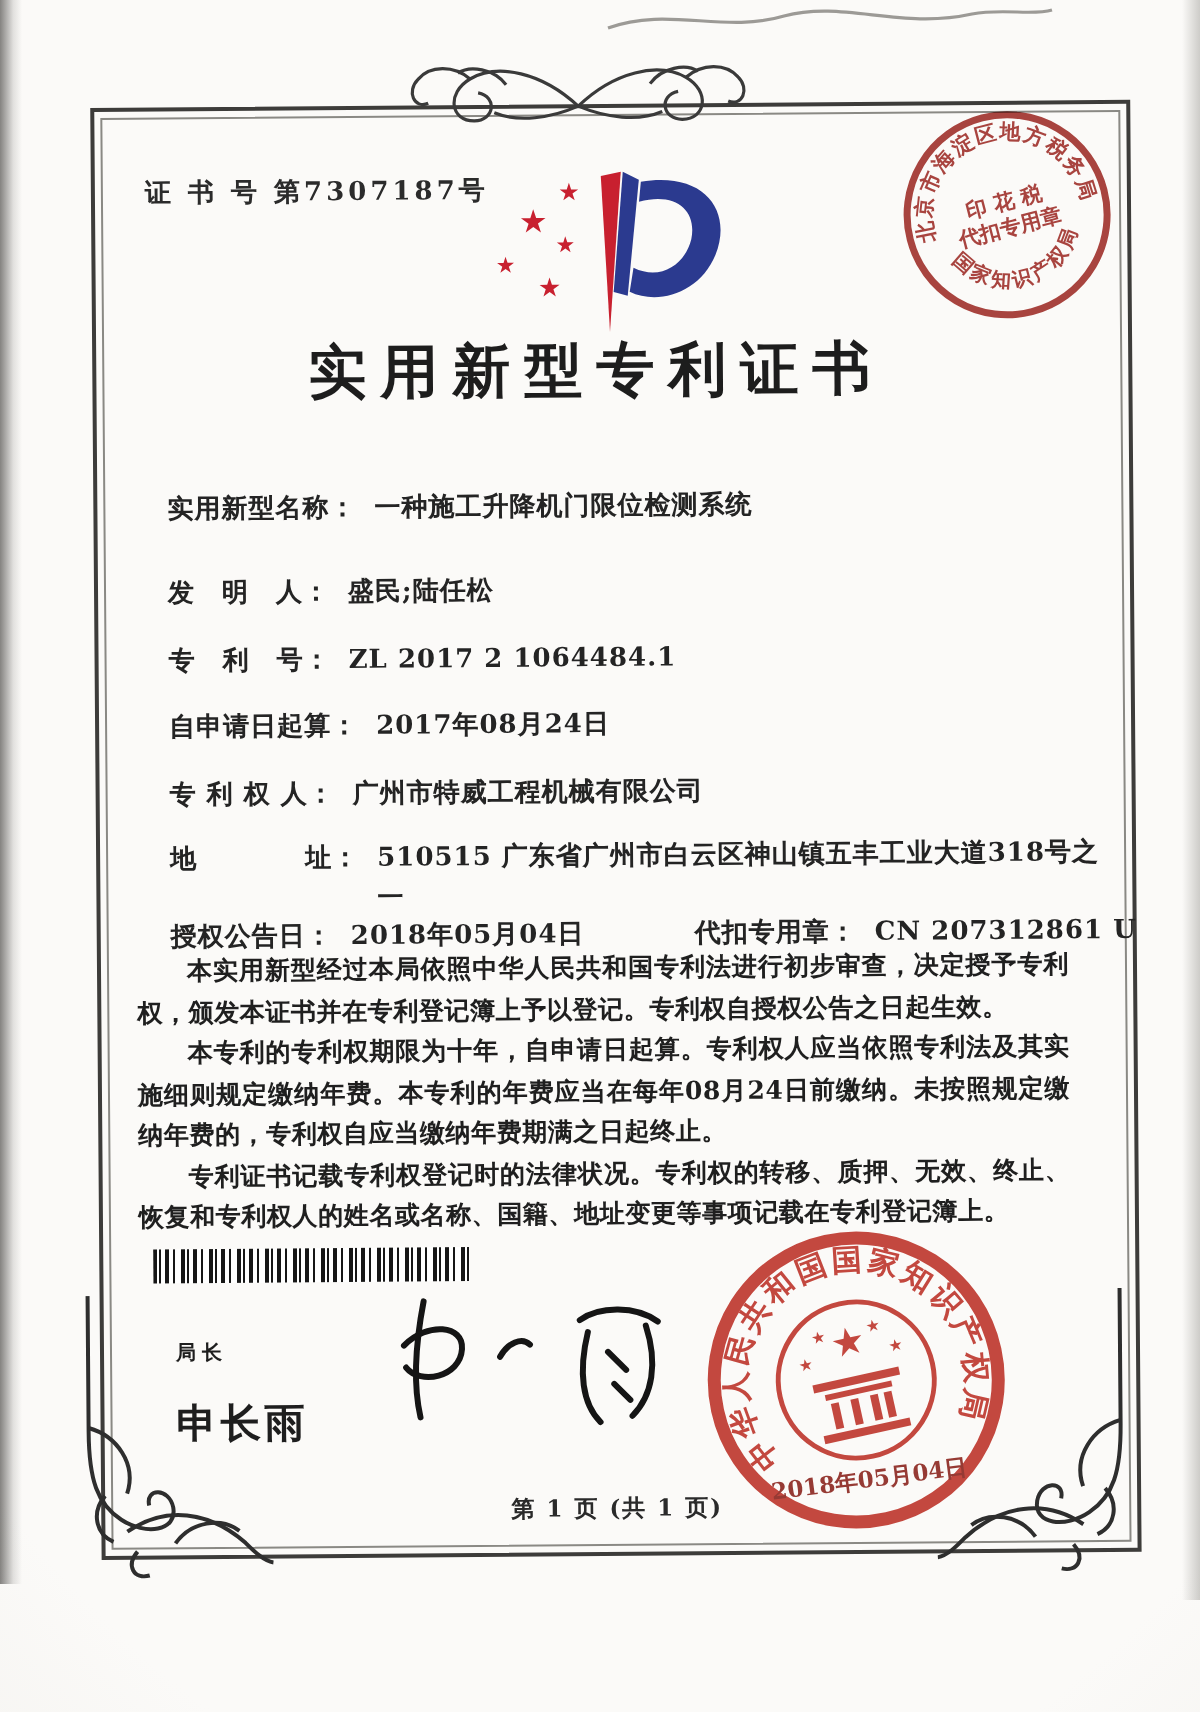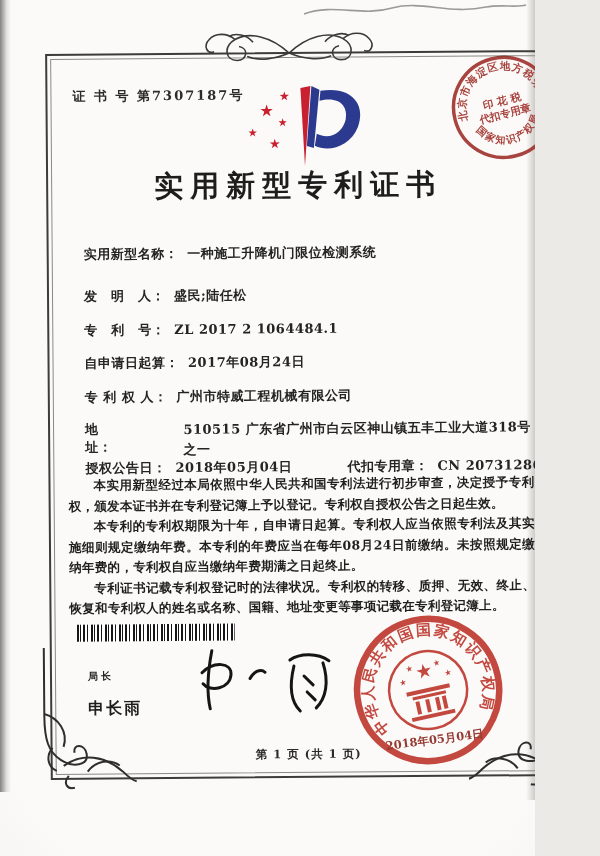--- a/index.html
+++ b/index.html
@@ -1,19 +1,19 @@
 <!DOCTYPE html>
 <html><head>
 <meta charset="utf-8">
 <style>
   html,body{margin:0;padding:0;}
   body{width:600px;height:856px;overflow:hidden;
        font-family:"DejaVu Serif", serif;
        background:#eceae6;}
-  #page{position:relative;width:535px;height:856px;
+  #page{position:relative;width:600px;height:856px;
         background:radial-gradient(130% 120% at 52% 42%, #fbfaf8 55%, #eae8e3 92%, #dddbd5 100%);
         overflow:hidden;}
   .shadow-left{position:absolute;left:0;top:0;width:11px;height:792px;
         background:linear-gradient(90deg, rgba(35,33,30,.55), rgba(35,33,30,.12) 60%, rgba(35,33,30,0));}
   .shadow-right{position:absolute;right:0;top:0;width:9px;height:800px;
         background:linear-gradient(270deg, rgba(120,118,112,.35), rgba(120,118,112,0));}
   #cert-tilt{position:absolute;inset:0;transform:rotate(-0.45deg);transform-origin:300px 420px;}
   .frame{position:absolute;left:48px;top:52px;width:516px;height:722px;
          border:2.5px solid #3d3c3a;}
   .frame-inner{position:absolute;inset:3px;border:1px solid #8a8984;}
@@ -26,21 +26,21 @@
   .row-addr{white-space:normal;display:flex;}
   .row-addr .fvalue{width:372px;line-height:1.55;}
   .row-grant{width:470px;}
   .grant-right{position:absolute;left:262px;top:0;white-space:nowrap;}
   .paras{left:68px;top:474px;width:466px;color:#1f1f1f;}
   .paras p{margin:0;font-size:12.5px;font-weight:600;line-height:1.64;
            text-align:justify;text-indent:2em;letter-spacing:.3px;}
   .barcode{left:75px;top:623px;width:158px;height:17px;
      background:repeating-linear-gradient(90deg,#161616 0 2px,#fff 2px 3px,#161616 3px 4px,#fff 4px 6px,#161616 6px 8px,#fff 8px 10px,#161616 10px 11px,#fff 11px 14px);}
   .director{left:86px;top:668px;font-size:10px;font-weight:700;color:#1e1e1e;letter-spacing:3px;}
-  .director-name{left:86px;top:697px;font-size:16px;font-weight:700;color:#1e1e1e;letter-spacing:2px;}
+  .director-name{left:86px;top:697px;font-size:20px;font-weight:700;color:#1e1e1e;letter-spacing:2px;}
   .page-num{left:48px;top:747px;width:516px;text-align:center;
             font-size:11.5px;font-weight:700;color:#2a2a2a;letter-spacing:1px;}
   .seal{mix-blend-mode:multiply;opacity:.93;}
   .scan-footer{left:0px;top:798px;width:600px;height:58px;}
   svg{display:block;}
 </style>
 </head>
 <body>
 
 <div id="page">

